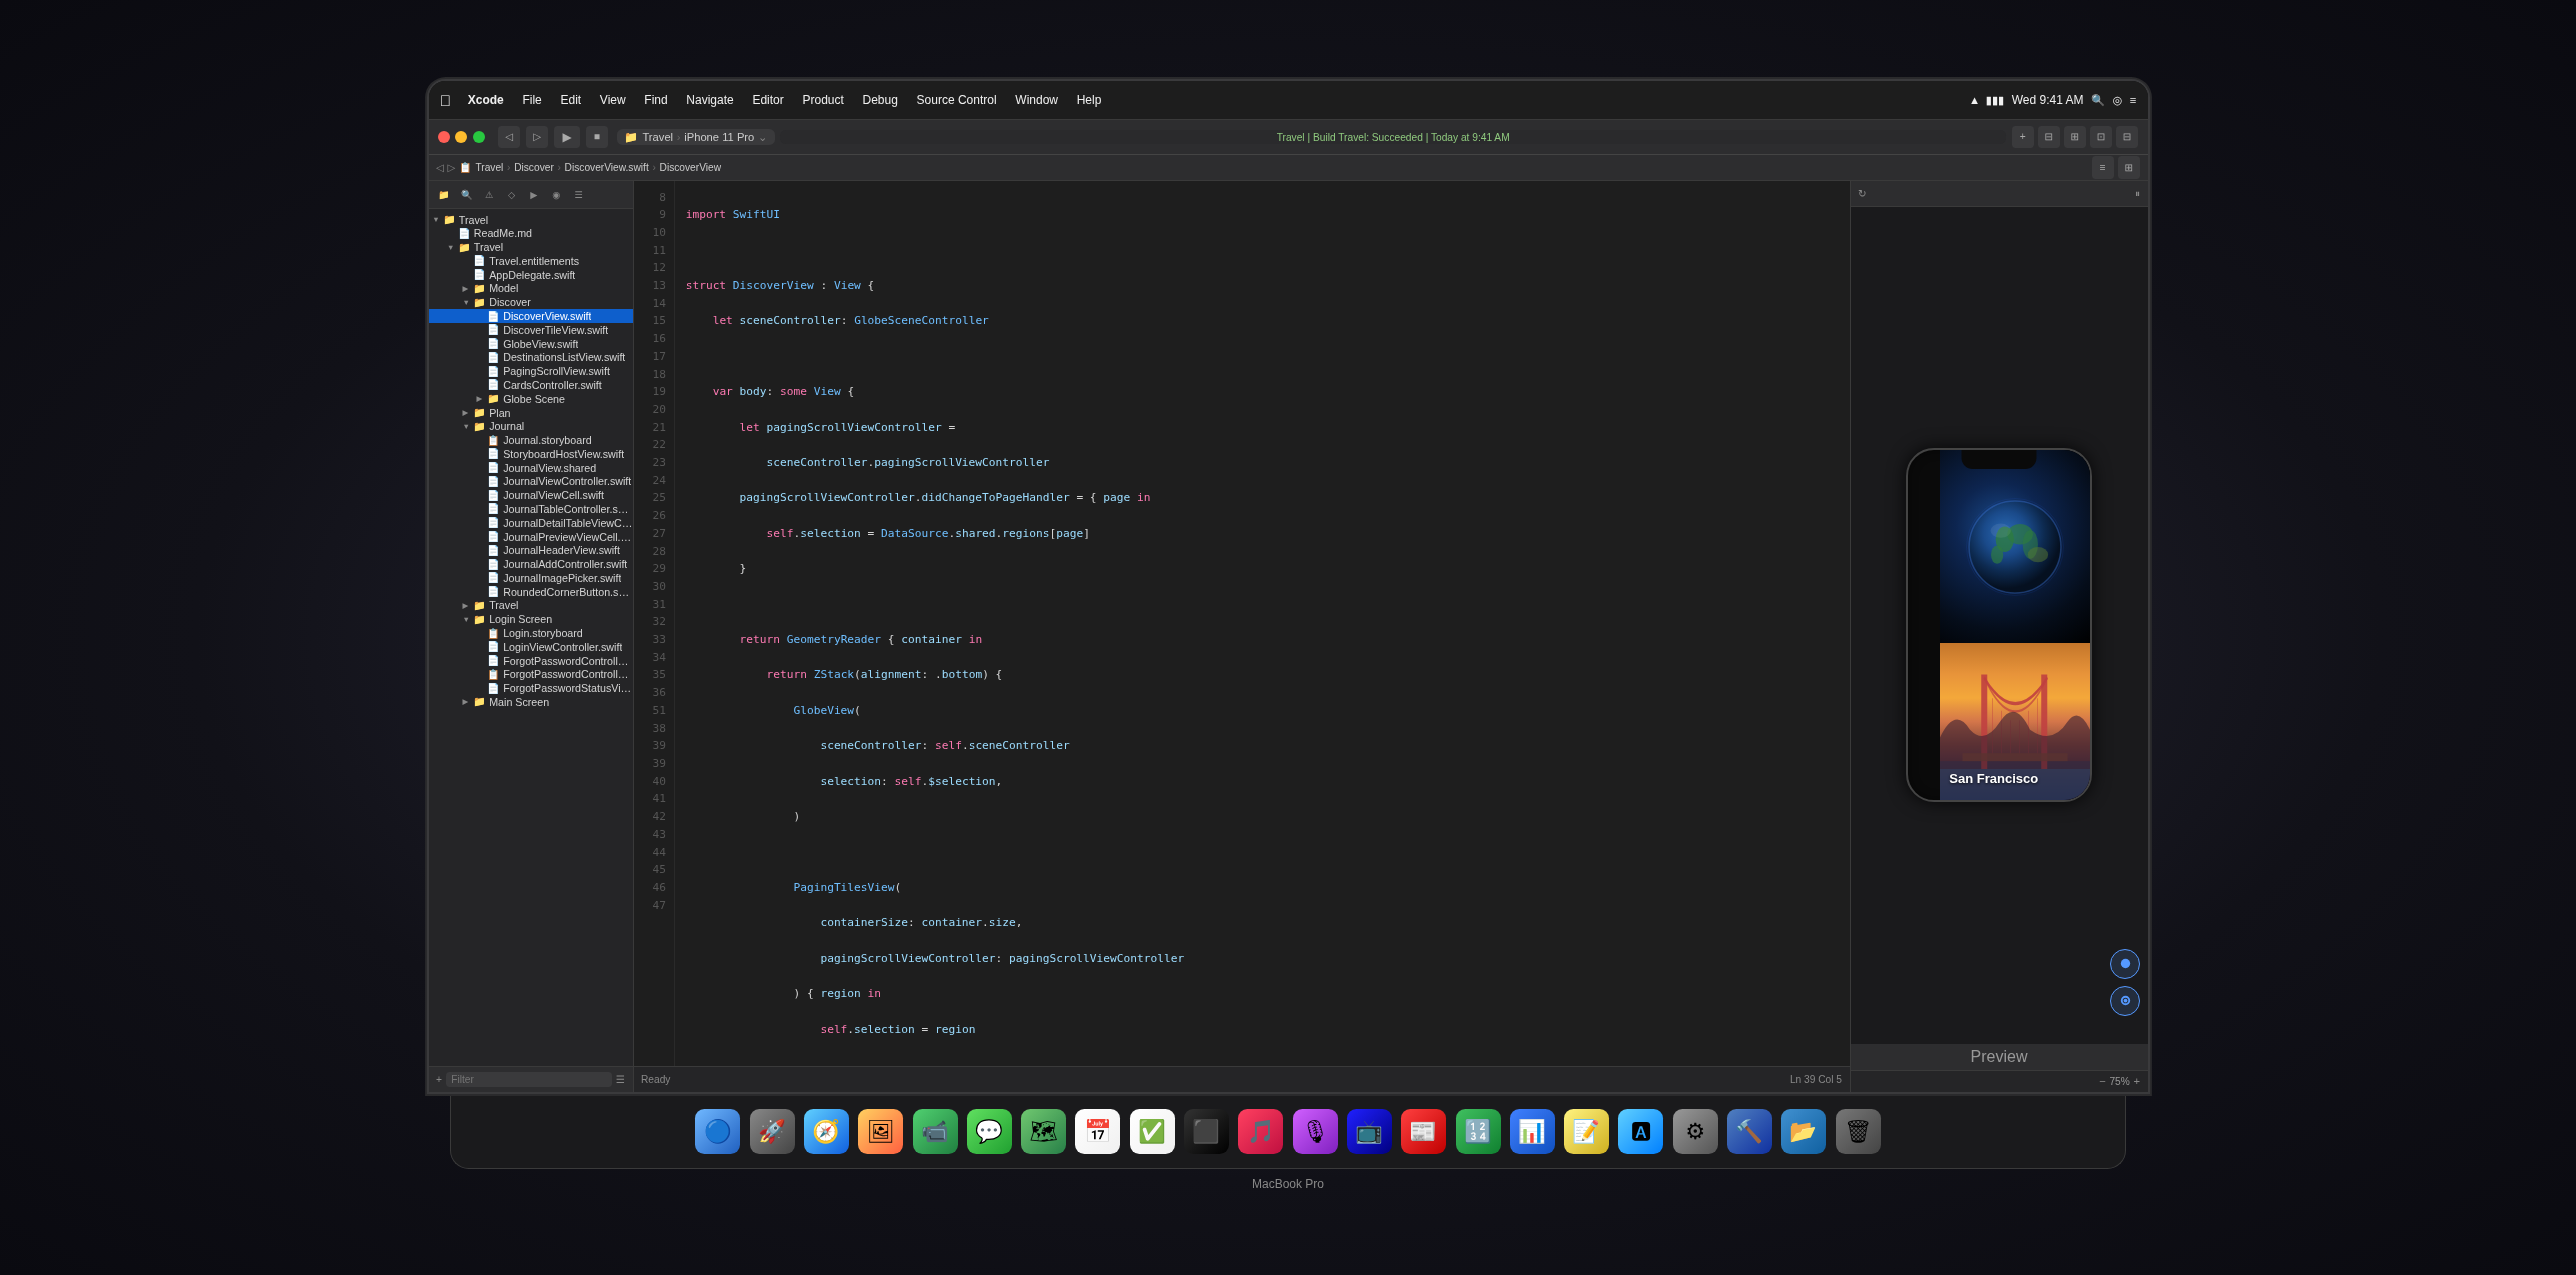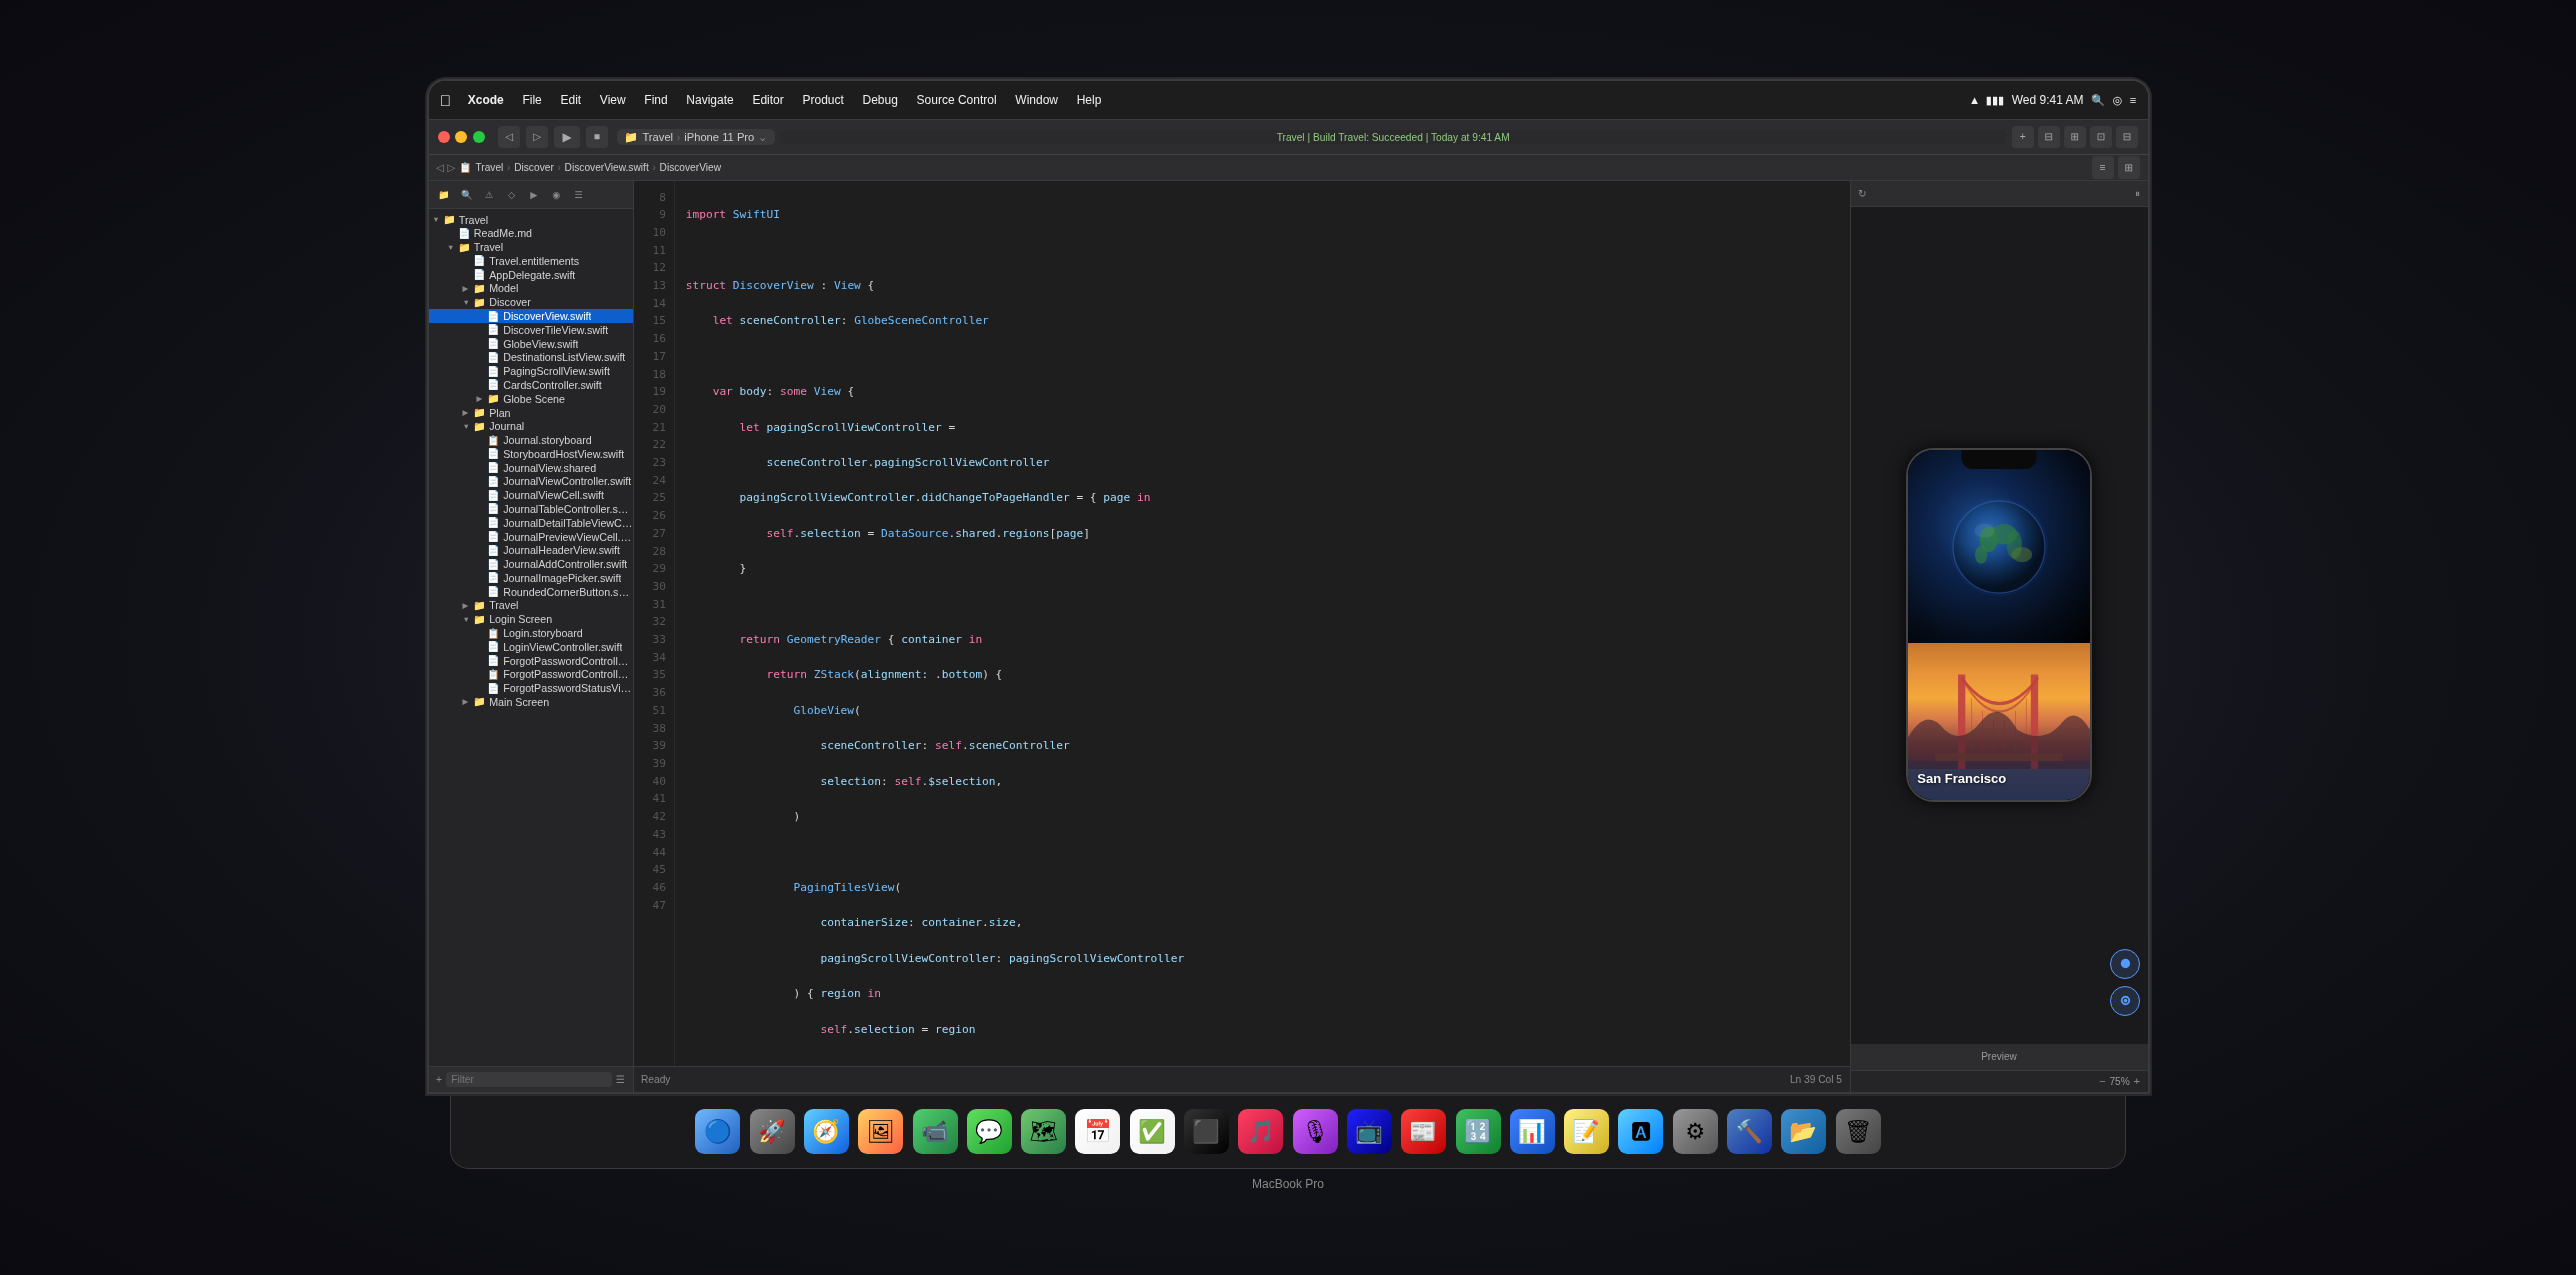--- a/index.html
+++ b/index.html
@@ -377,20 +377,21 @@
       width: 186px;
       height: 354px;
       background: #0a0a0a;
       border-radius: 28px;
       border: 2.8px solid #444;
       box-shadow: 0 0 18.6px rgba(0,0,0,0.8), inset 0 0 9.3px rgba(0,0,0,0.5);
       overflow: hidden;
       position: relative;
       display: flex;
       flex-direction: column;
+      padding-left: 32px;
     }
 
     .phone-notch {
       width: 75px;
       height: 18.6px;
       background: #0a0a0a;
       border-radius: 0 0 11.2px 11.2px;
       position: absolute;
       top: 0;
       left: 50%;
@@ -444,21 +445,21 @@
       text-shadow: 0 0.9px 2.8px rgba(0,0,0,0.8);
     }
 
     .preview-label {
       height: 26px;
       background: #2d2d2f;
       display: flex;
       align-items: center;
       justify-content: center;
       color: #999;
-      font-size: 10px;
+      font-size: 16px;
     }
 
     .preview-zoom {
       height: 22.4px;
       background: #252527;
       display: flex;
       align-items: center;
       justify-content: flex-end;
       padding: 0 7.5px;
       gap: 3.7px;

